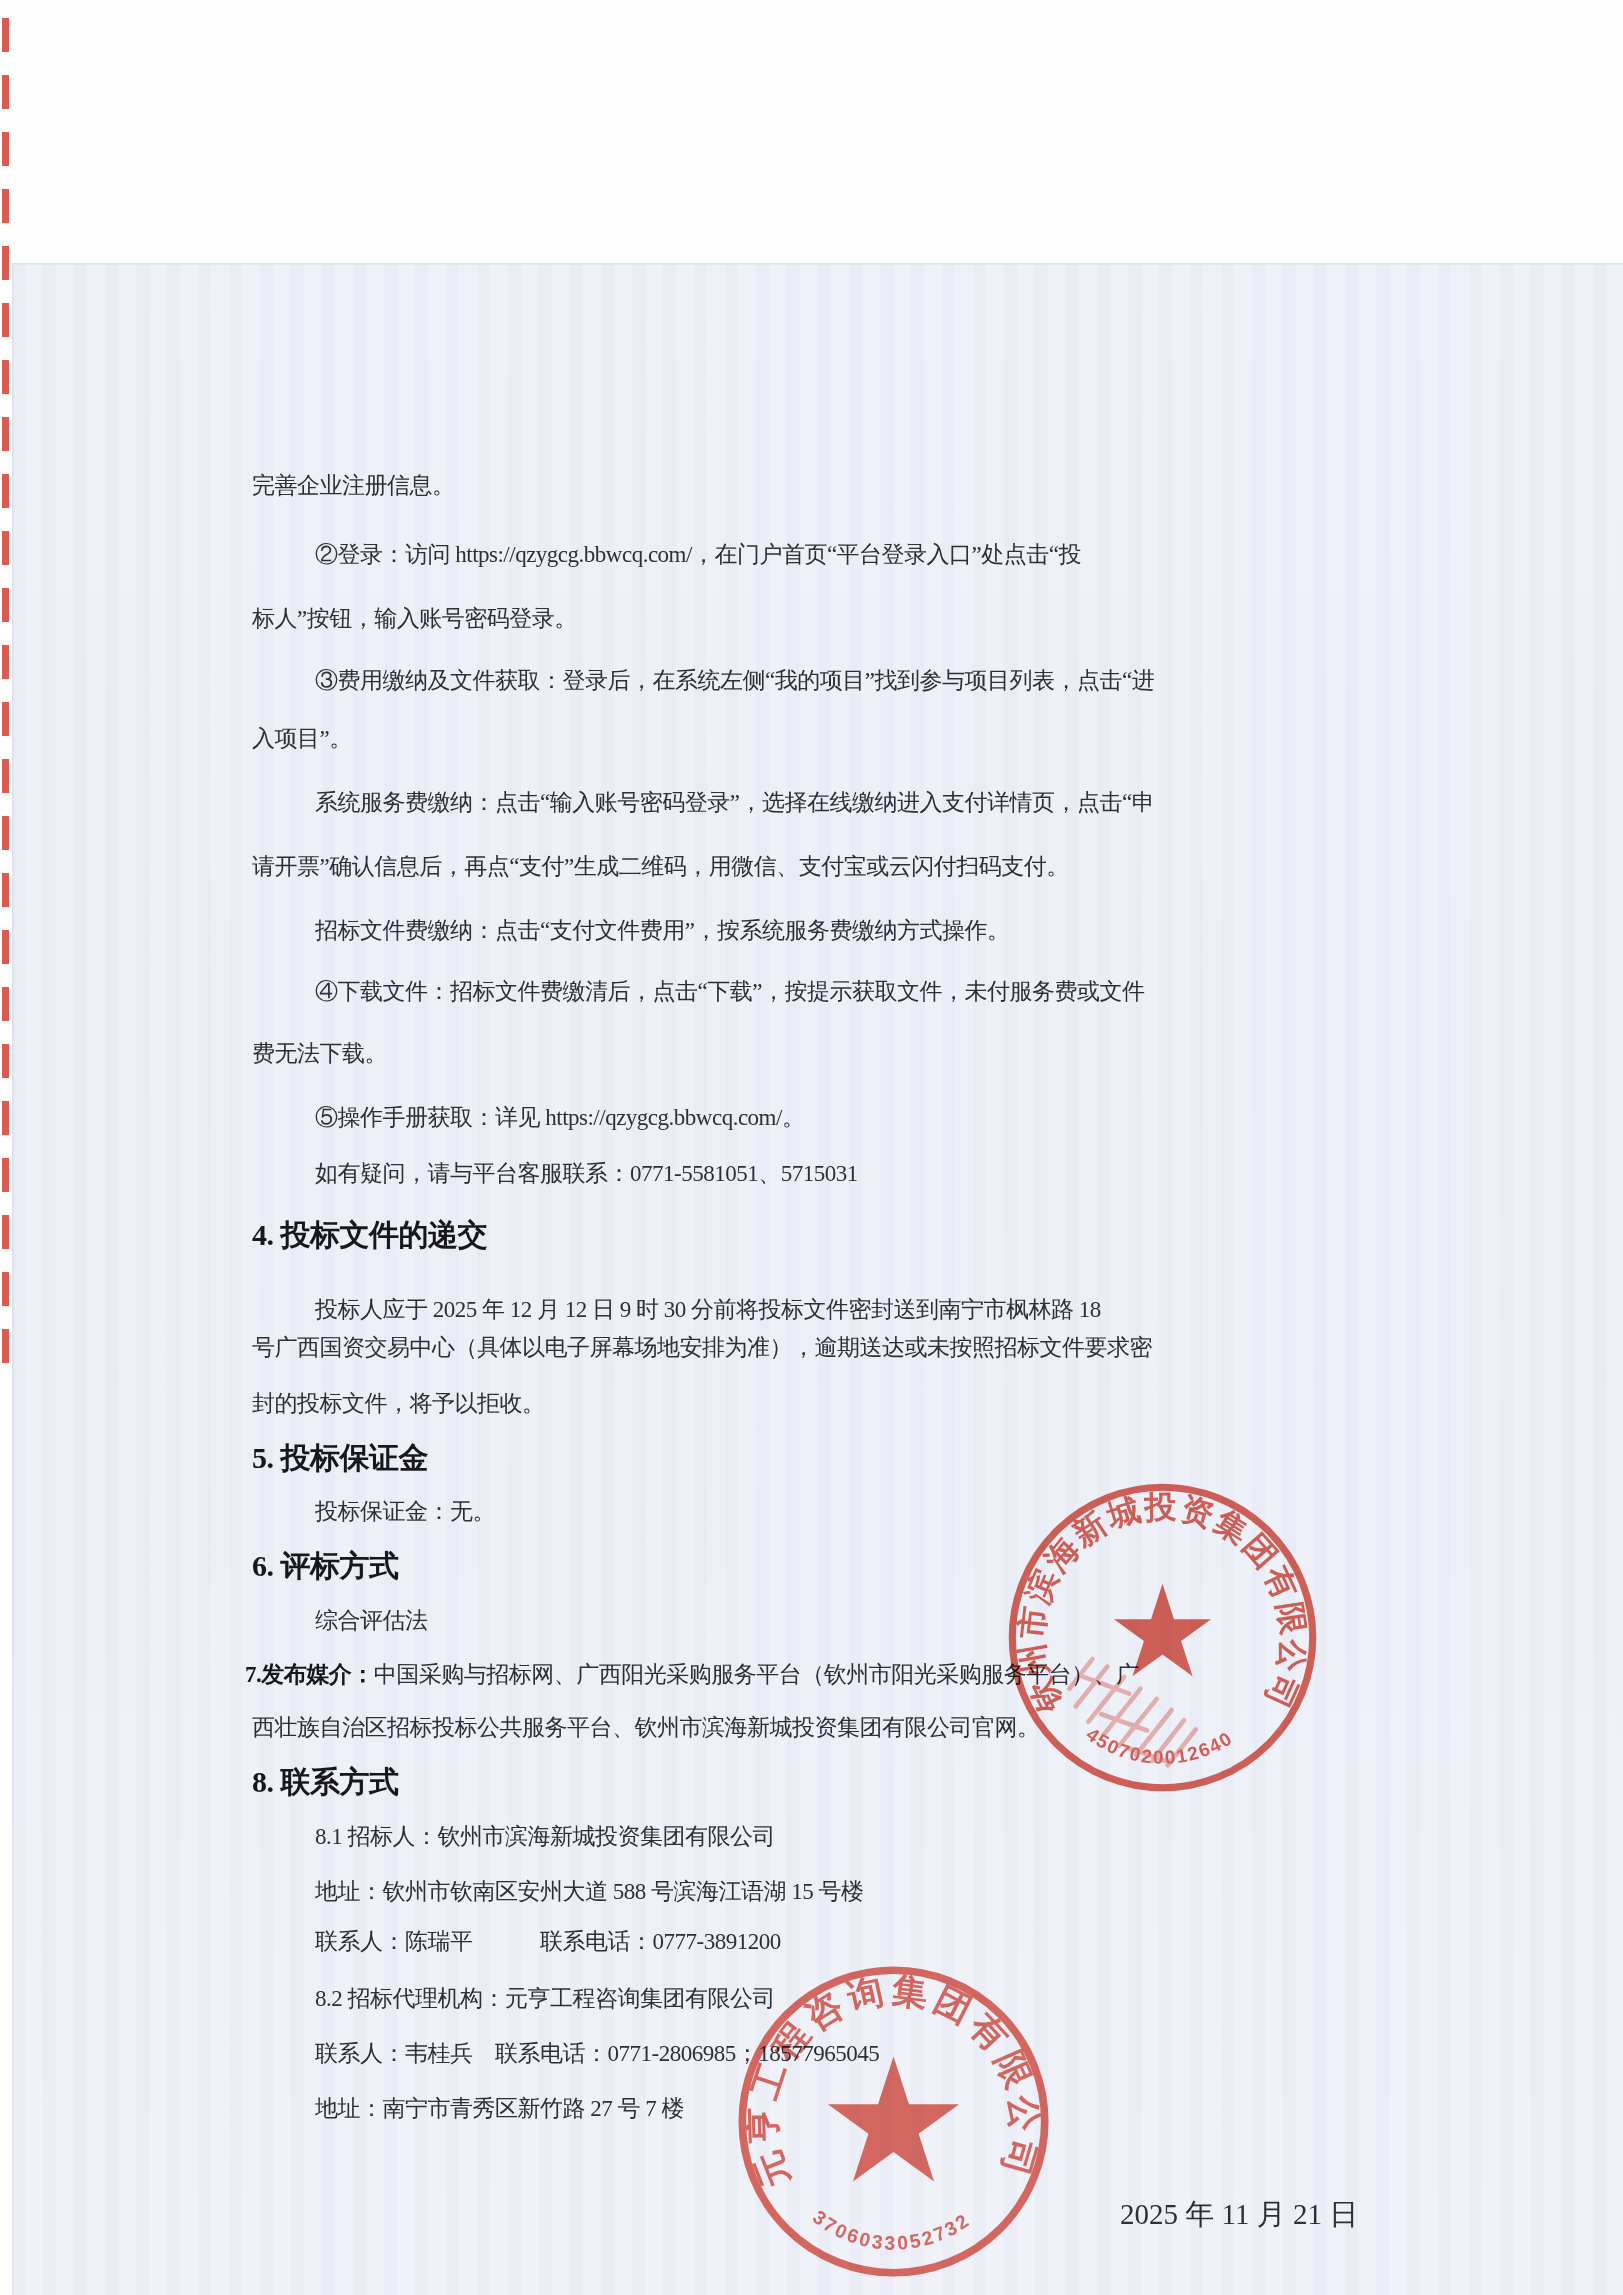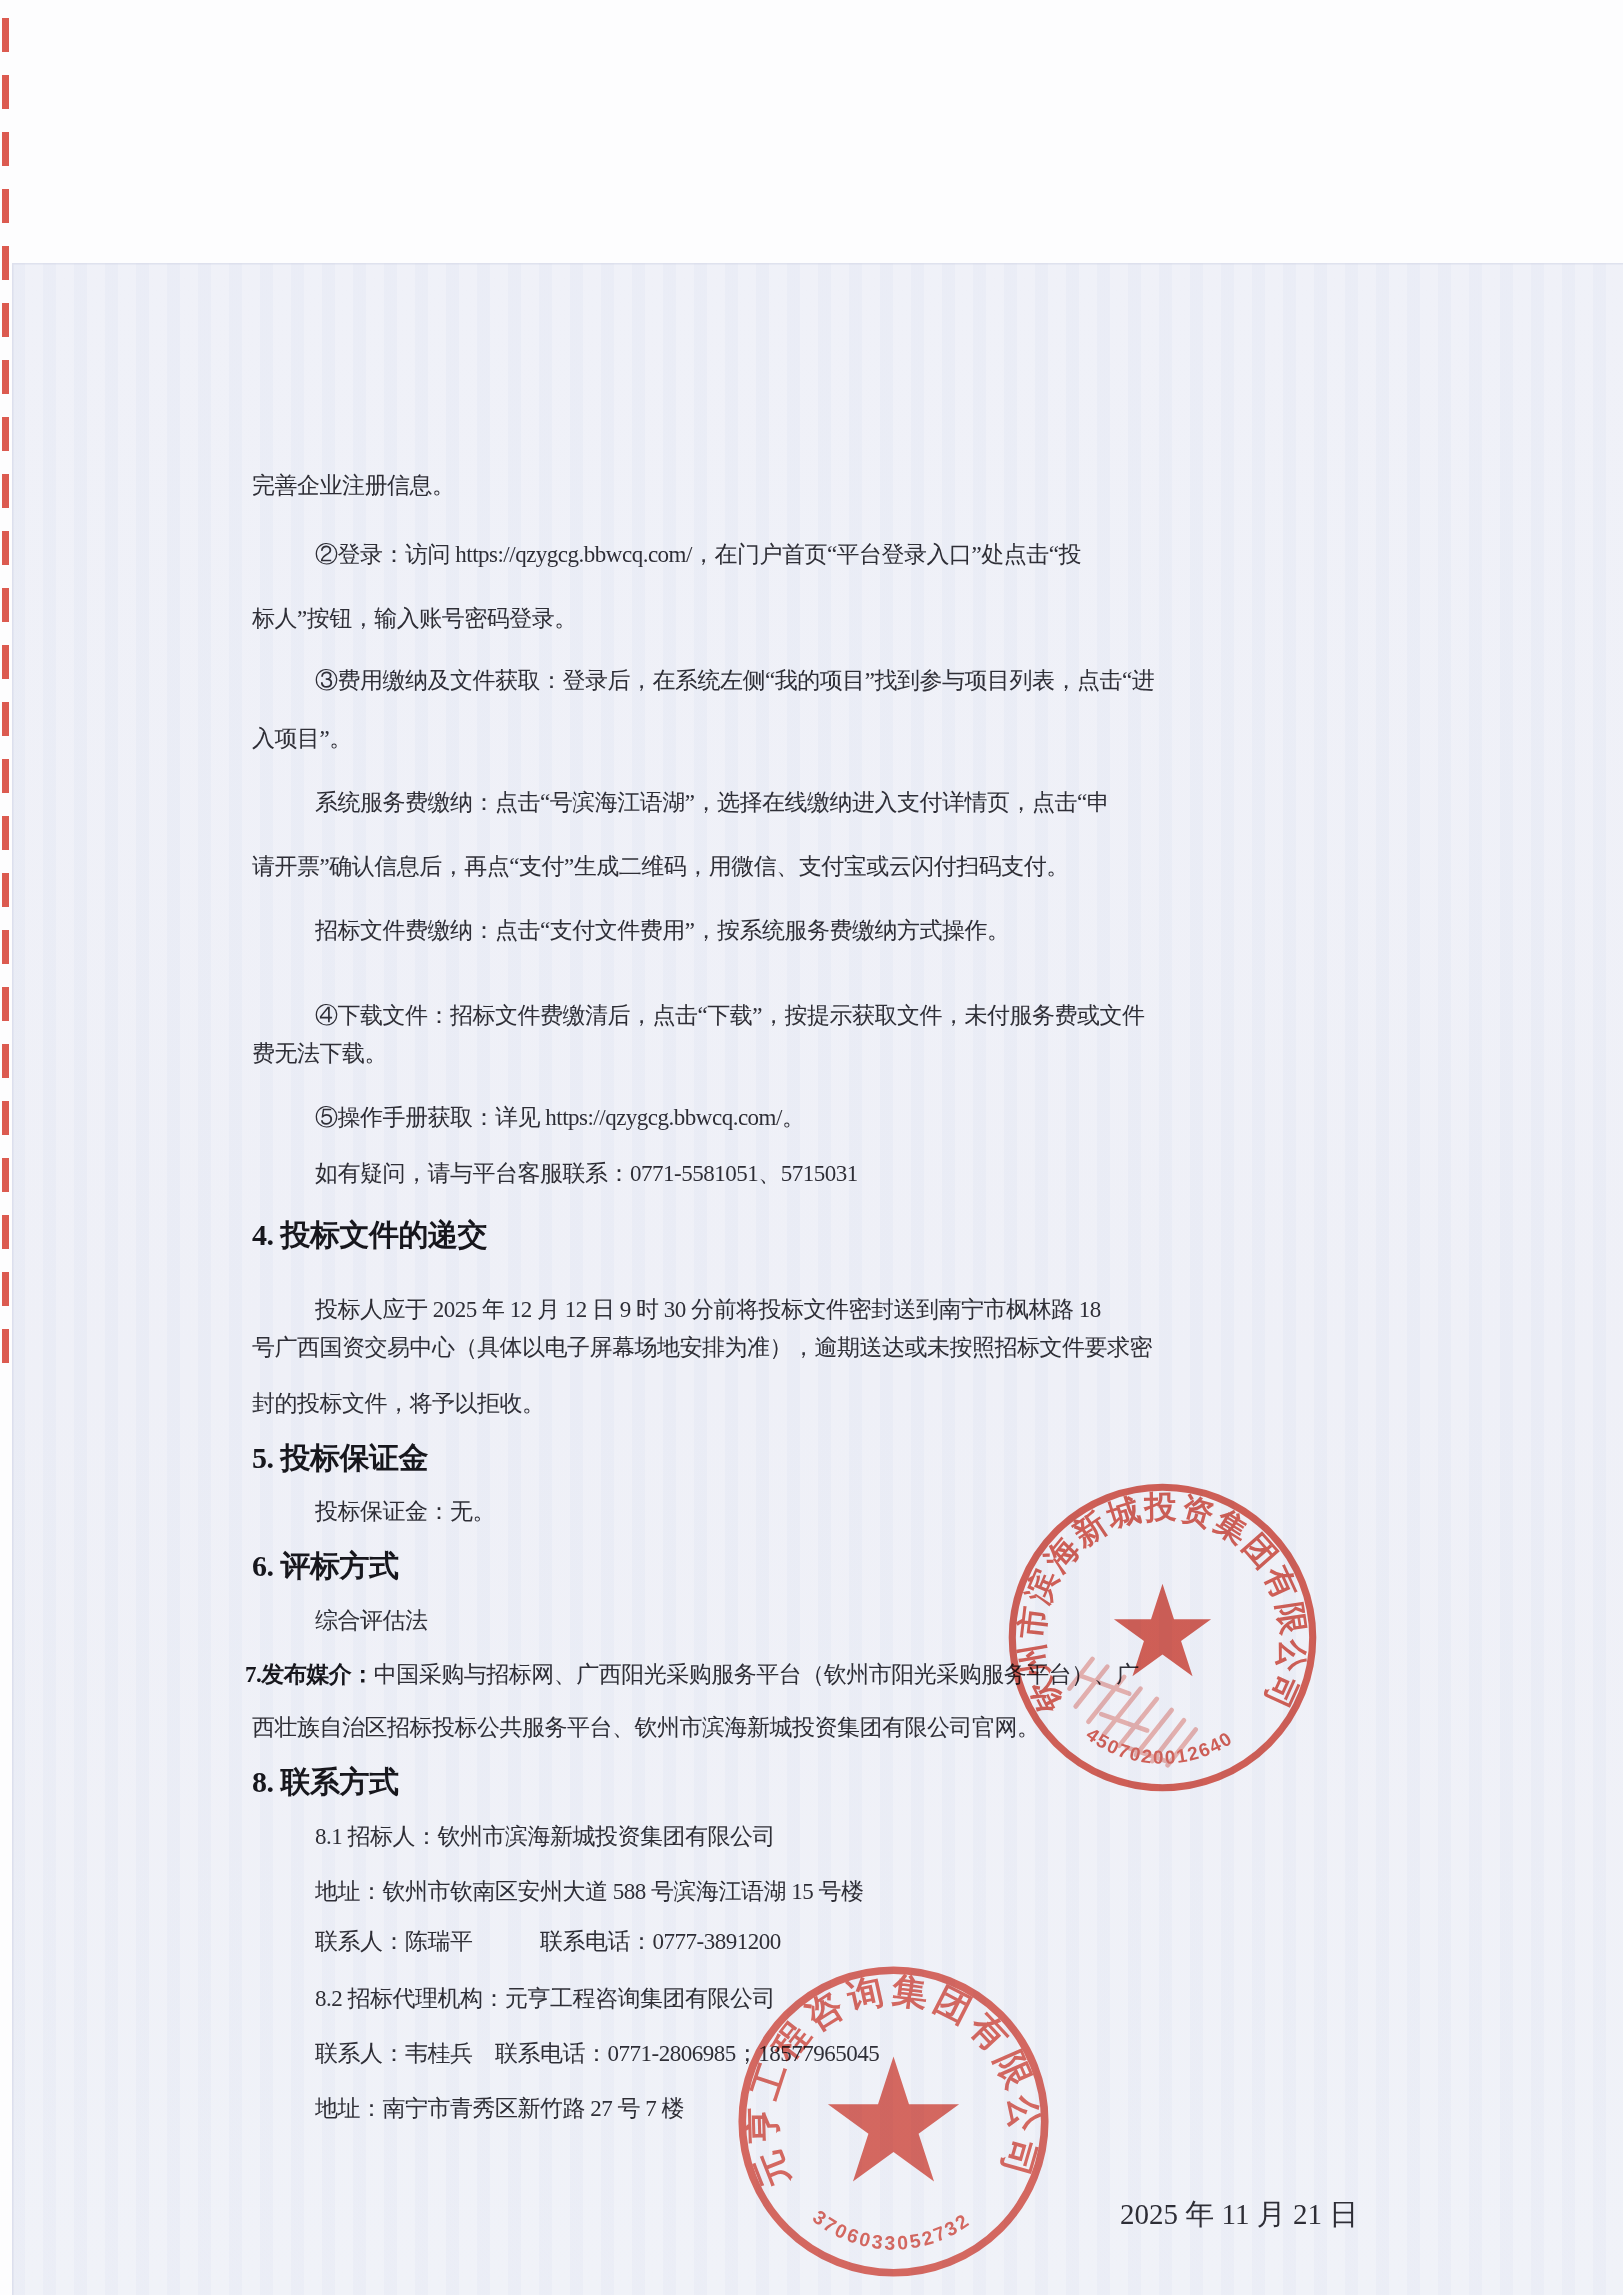--- a/index.html
+++ b/index.html
@@ -53,24 +53,24 @@
 <div class="page">
   <div class="scan-area"></div>
   <div class="edge-marks"></div>
 
   <div class="text-layer">
       <div class="line" style="left: 252px; top: 465px;"><span>完善企业注册信息。</span></div>
       <div class="line" style="left: 315px; top: 534px;"><span>②登录：访问 https://qzygcg.bbwcq.com/，在门户首页“平台登录入口”处点击“投</span></div>
       <div class="line" style="left: 252px; top: 598px;"><span>标人”按钮，输入账号密码登录。</span></div>
       <div class="line" style="left: 315px; top: 660px;"><span>③费用缴纳及文件获取：登录后，在系统左侧“我的项目”找到参与项目列表，点击“进</span></div>
       <div class="line" style="left: 252px; top: 718px;"><span>入项目”。</span></div>
-      <div class="line" style="left: 315px; top: 782px;"><span>系统服务费缴纳：点击“号滨海江语湖”，选择在线缴纳进入支付详情页，点击“申</span></div>
+      <div class="line" style="left: 315px; top: 782px;"><span>系统服务费缴纳：点击“输入账号密码登录”，选择在线缴纳进入支付详情页，点击“申</span></div>
       <div class="line" style="left: 252px; top: 846px;"><span>请开票”确认信息后，再点“支付”生成二维码，用微信、支付宝或云闪付扫码支付。</span></div>
       <div class="line" style="left: 315px; top: 910px;"><span>招标文件费缴纳：点击“支付文件费用”，按系统服务费缴纳方式操作。</span></div>
-      <div class="line" style="left: 315px; top: 971px; margin-top: 24px;"><span>④下载文件：招标文件费缴清后，点击“下载”，按提示获取文件，未付服务费或文件</span></div>
+      <div class="line" style="left: 315px; top: 971px;"><span>④下载文件：招标文件费缴清后，点击“下载”，按提示获取文件，未付服务费或文件</span></div>
       <div class="line" style="left: 252px; top: 1033px;"><span>费无法下载。</span></div>
       <div class="line" style="left: 315px; top: 1097px; text-align: center;"><span>⑤操作手册获取：详见 https://qzygcg.bbwcq.com/。</span></div>
       <div class="line" style="left: 315px; top: 1153px;"><span>如有疑问，请与平台客服联系：0771-5581051、5715031</span></div>
       <div class="line heading" style="left: 252px; top: 1214px;"><span>4. 投标文件的递交</span></div>
       <div class="line" style="left: 315px; top: 1270px; margin-top: 19px;"><span>投标人应于 2025 年 12 月 12 日 9 时 30 分前将投标文件密封送到南宁市枫林路 18</span></div>
       <div class="line" style="left: 252px; top: 1327px;"><span>号广西国资交易中心（具体以电子屏幕场地安排为准），逾期送达或未按照招标文件要求密</span></div>
       <div class="line" style="left: 252px; top: 1383px;"><span>封的投标文件，将予以拒收。</span></div>
       <div class="line heading" style="left: 252px; top: 1437px;"><span>5. 投标保证金</span></div>
       <div class="line" style="left: 315px; top: 1491px;"><span>投标保证金：无。</span></div>
       <div class="line heading" style="left: 252px; top: 1545px;"><span>6. 评标方式</span></div>

